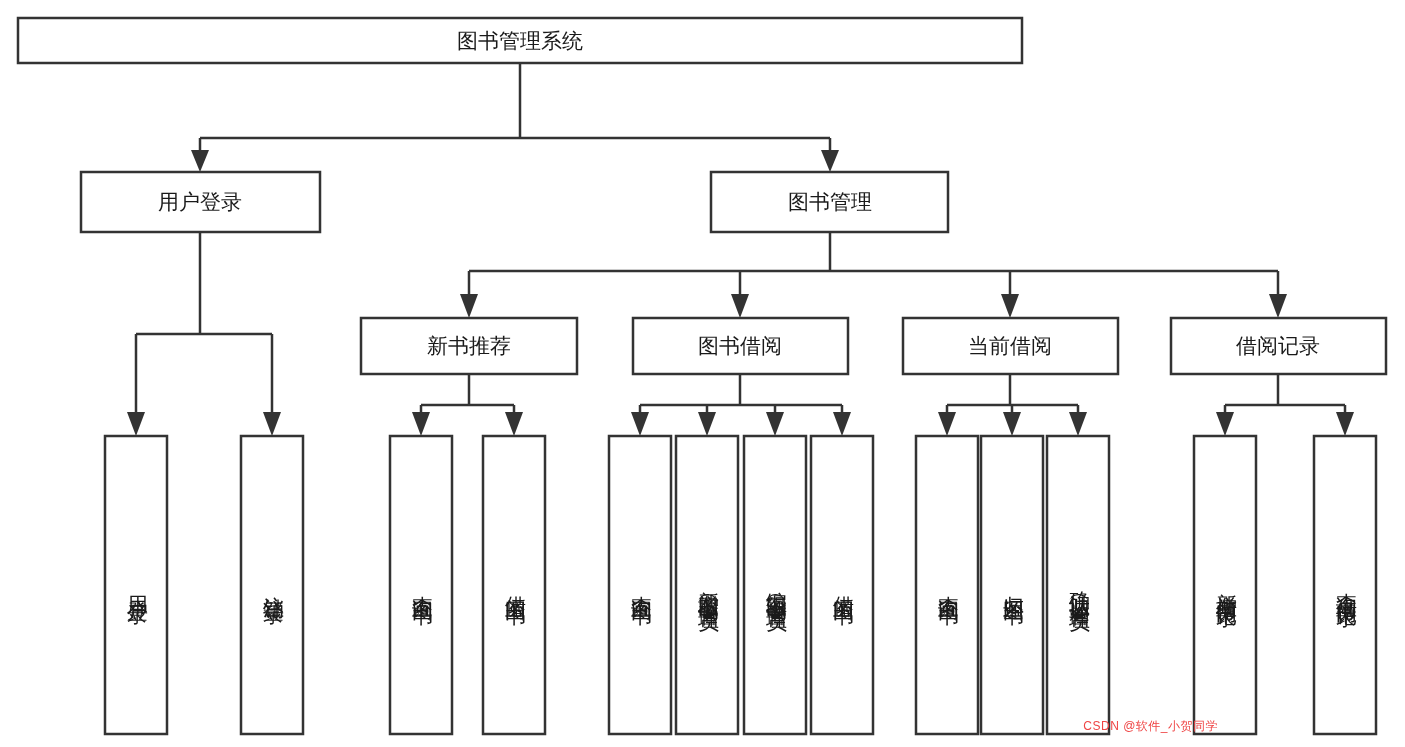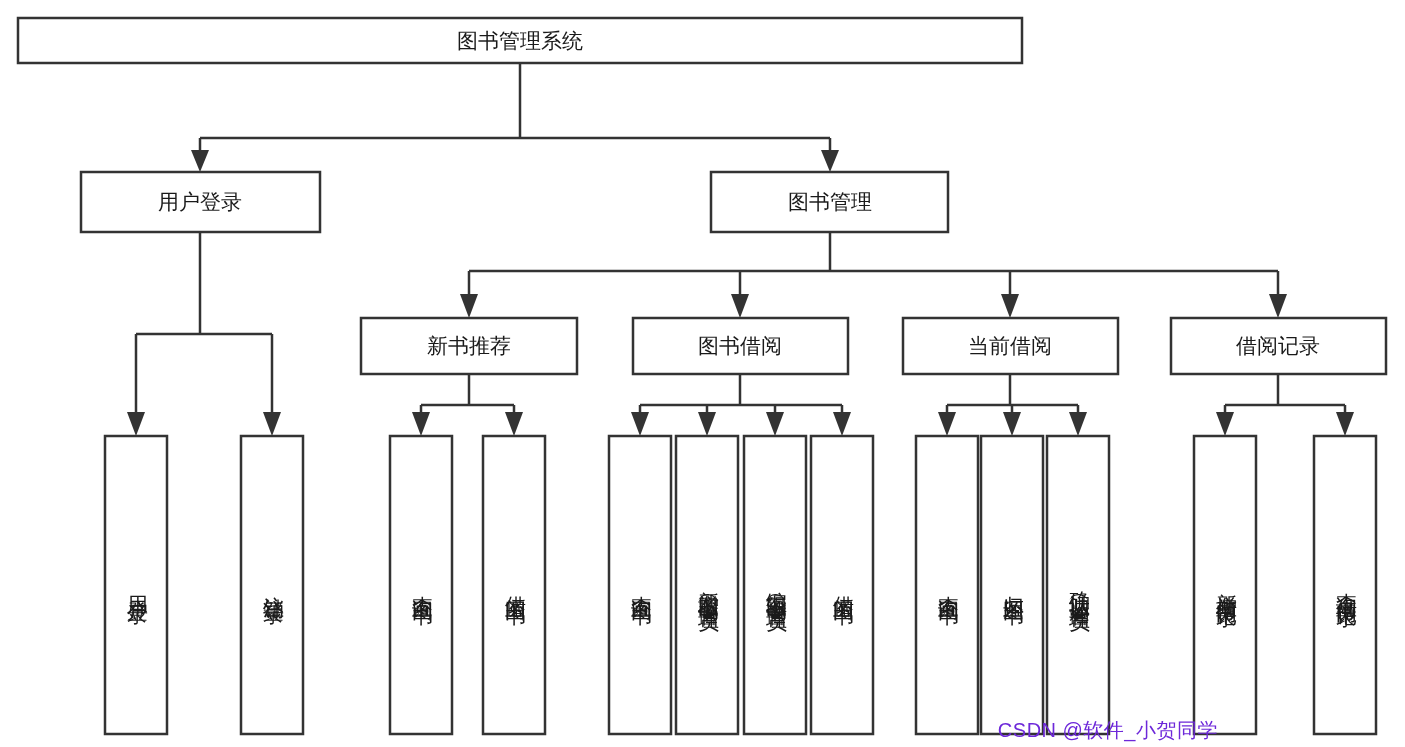--- a/index.html
+++ b/index.html
@@ -49,24 +49,24 @@
     fill: none;
     stroke-linecap: butt;
   }
   .arrow-head {
     fill: #333333;
     stroke: none;
   }
   .watermark {
     position: absolute;
     right: 6px;
-    bottom: 3px;
+    bottom: 12px;
     font-family: "Liberation Sans", "DejaVu Sans", sans-serif;
-    font-size: 20px;
-    color: #6d28d9;
+    font-size: 12px;
+    color: #ef4444;
     white-space: nowrap;
     letter-spacing: 0.5px;
   }
 </style>
 </head>
 <body>
 
 <div id="diagram-root">
 
   <svg class="diagram" viewBox="0 0 1405 747" xmlns="http://www.w3.org/2000/svg">

